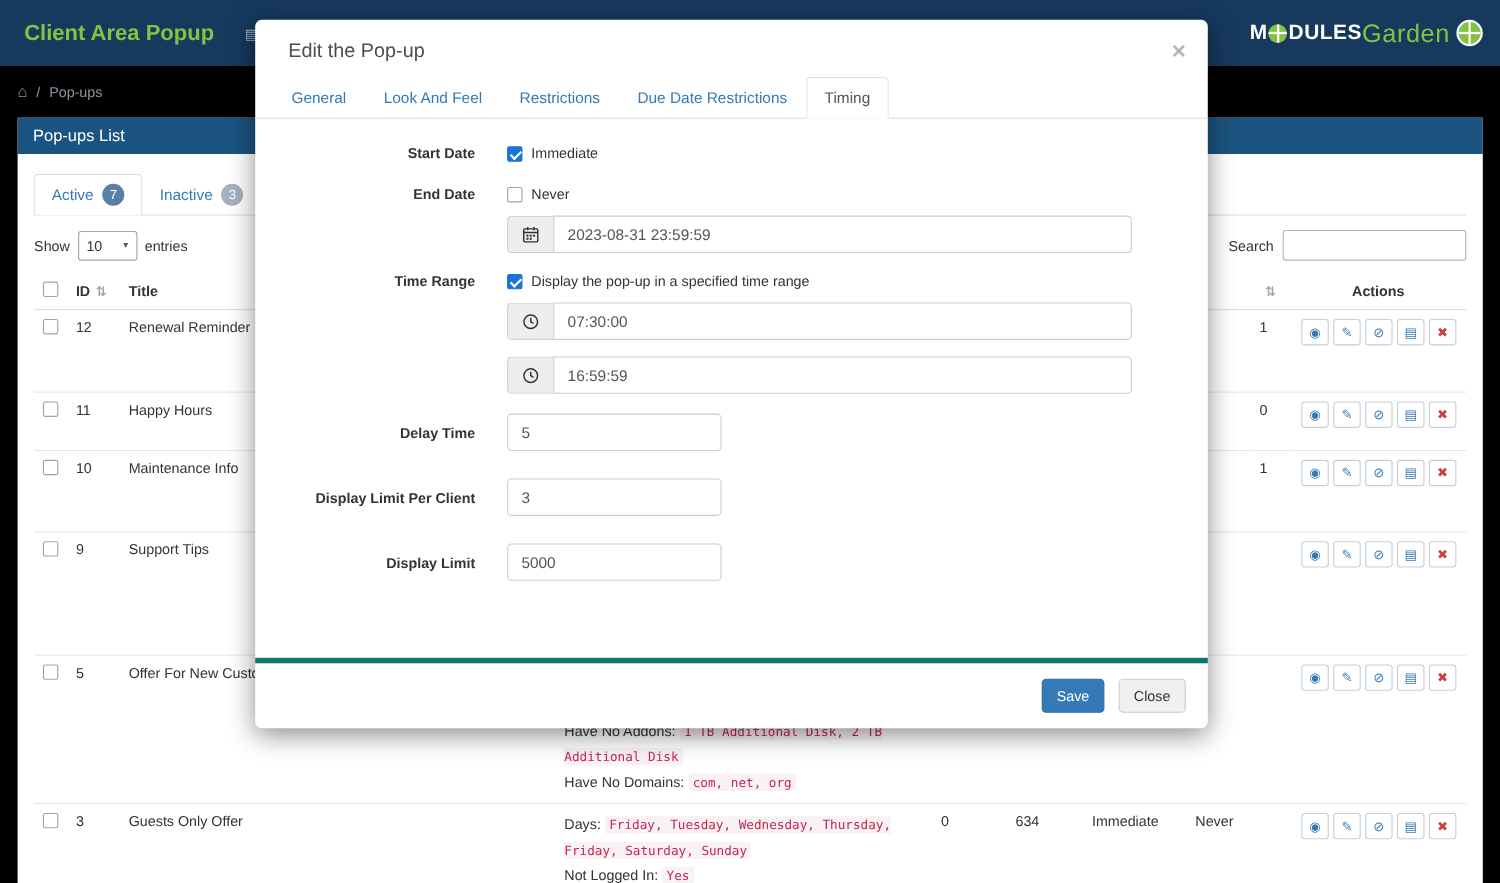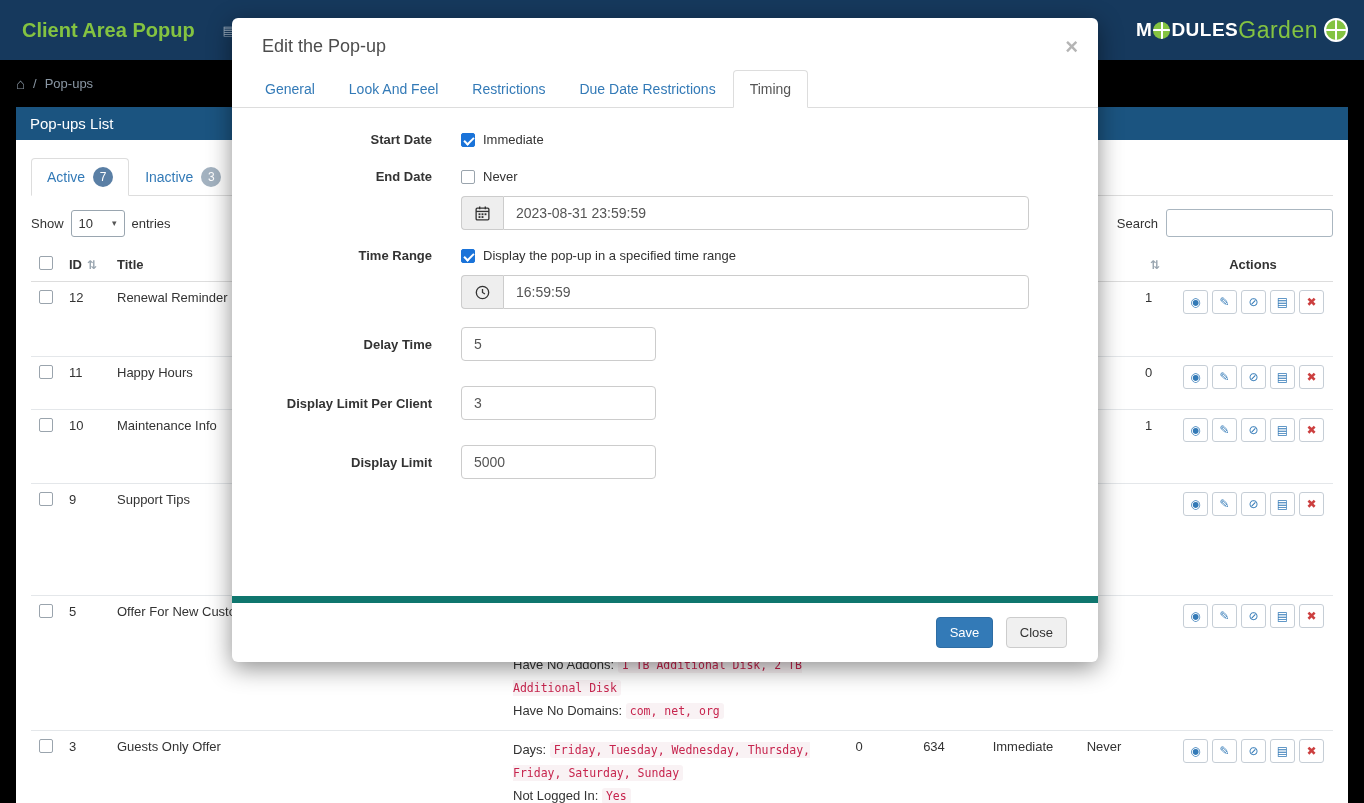--- a/index.html
+++ b/index.html
@@ -78,21 +78,21 @@
   .form-row { display:flex; align-items:center; }
   .mb12 { margin-bottom:12px; } .mb15 { margin-bottom:15px; } .mb22 { margin-bottom:22px; }
   .mb25 { margin-bottom:25px; } .mb30 { margin-bottom:18px; }
   .flabel { width:181px; text-align:right; font-weight:bold; font-size:13px; color:#333; margin-right:29px; flex:none; }
   .fctrl { width:568px; }
   .cblabel { display:flex; align-items:center; gap:8px; font-size:13px; color:#333; cursor:pointer; }
   .input-group { display:flex; height:34px; }
   .addon { width:42px; background:#eee; border:1px solid #ccc; border-right:none; border-radius:4px 0 0 4px; display:flex; align-items:center; justify-content:center; flex:none; }
   .input-group input { flex:1; border:1px solid #ccc; border-radius:0 4px 4px 0; padding:6px 12px; font-size:14px; color:#555; height:34px; font-family:inherit; min-width:0; }
   .txt { width:195px; height:34px; border:1px solid #ccc; border-radius:4px; padding:6px 12px; font-size:14px; color:#555; font-family:inherit; }
-  .modal-footer { border-top:7px solid #0f766e; padding:14px 31px; text-align:right; flex:none;margin-top:48px; }
+  .modal-footer { border-top:5px solid #0f766e; padding:14px 20px; text-align:right; flex:none;margin-top:48px; }
   .btn { display:inline-block; padding:7px 13px; font-size:13px; border-radius:4px; cursor:pointer; border:1px solid transparent; font-family:inherit; }
   .btn-primary { background:#337ab7; border-color:#2e6da4; color:#fff; }
   .btn-default { background:#f0f0f0; border-color:#ccc; color:#333; margin-left:8px; }
 </style>
 </head>
 <body>
 
 <div class="page">
 
   <div class="navbar">
@@ -392,20 +392,34 @@
       <div class="form-row mb12">
         <label class="flabel">Time Range</label>
         <div class="fctrl">
           <label class="cblabel">
             <input type="checkbox" checked="" style="">
             <span>Display the pop-up in a specified time range</span>
           </label>
         </div>
       </div>
 
+      <div class="form-row mb15">
+        <span class="flabel"></span>
+        <div class="fctrl">
+          <div class="input-group">
+            <span class="addon">
+              <svg width="15" height="15" viewBox="0 0 16 16">
+                  <circle cx="8" cy="8" r="6.6" fill="none" stroke="#333" stroke-width="1.4"></circle>
+                  <path d="M8 4.2V8l2.6 1.6" fill="none" stroke="#333" stroke-width="1.4"></path>
+                </svg>
+            </span>
+            <input type="text" value="07:30:00" style="">
+          </div>
+        </div>
+      </div>
 
       <div class="form-row mb30">
         <span class="flabel"></span>
         <div class="fctrl">
           <div class="input-group">
             <span class="addon">
               <svg width="15" height="15" viewBox="0 0 16 16">
                   <circle cx="8" cy="8" r="6.6" fill="none" stroke="#333" stroke-width="1.4"></circle>
                   <path d="M8 4.2V8l2.6 1.6" fill="none" stroke="#333" stroke-width="1.4"></path>
                 </svg>

